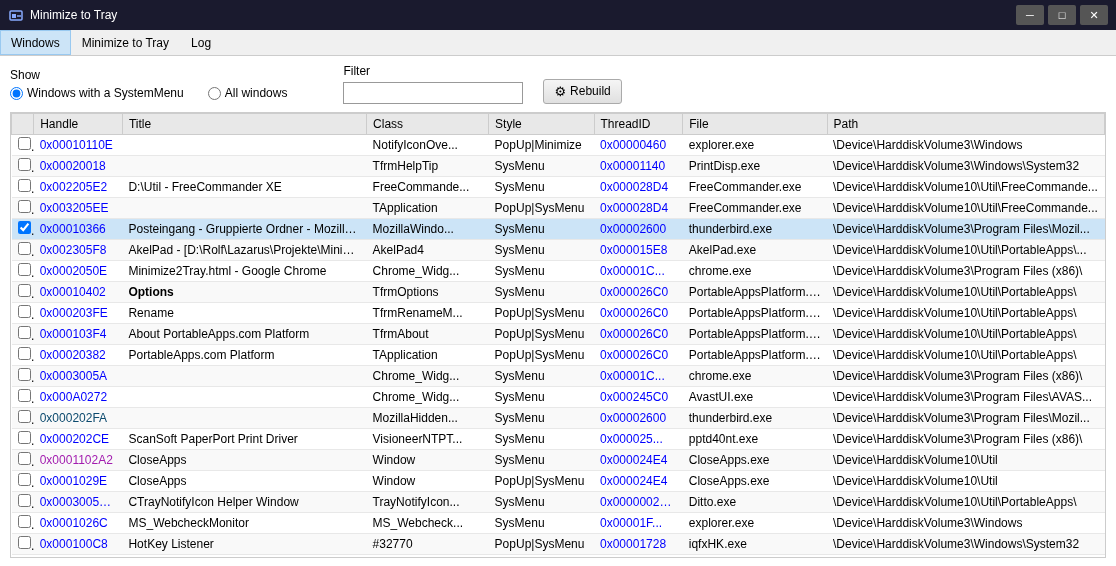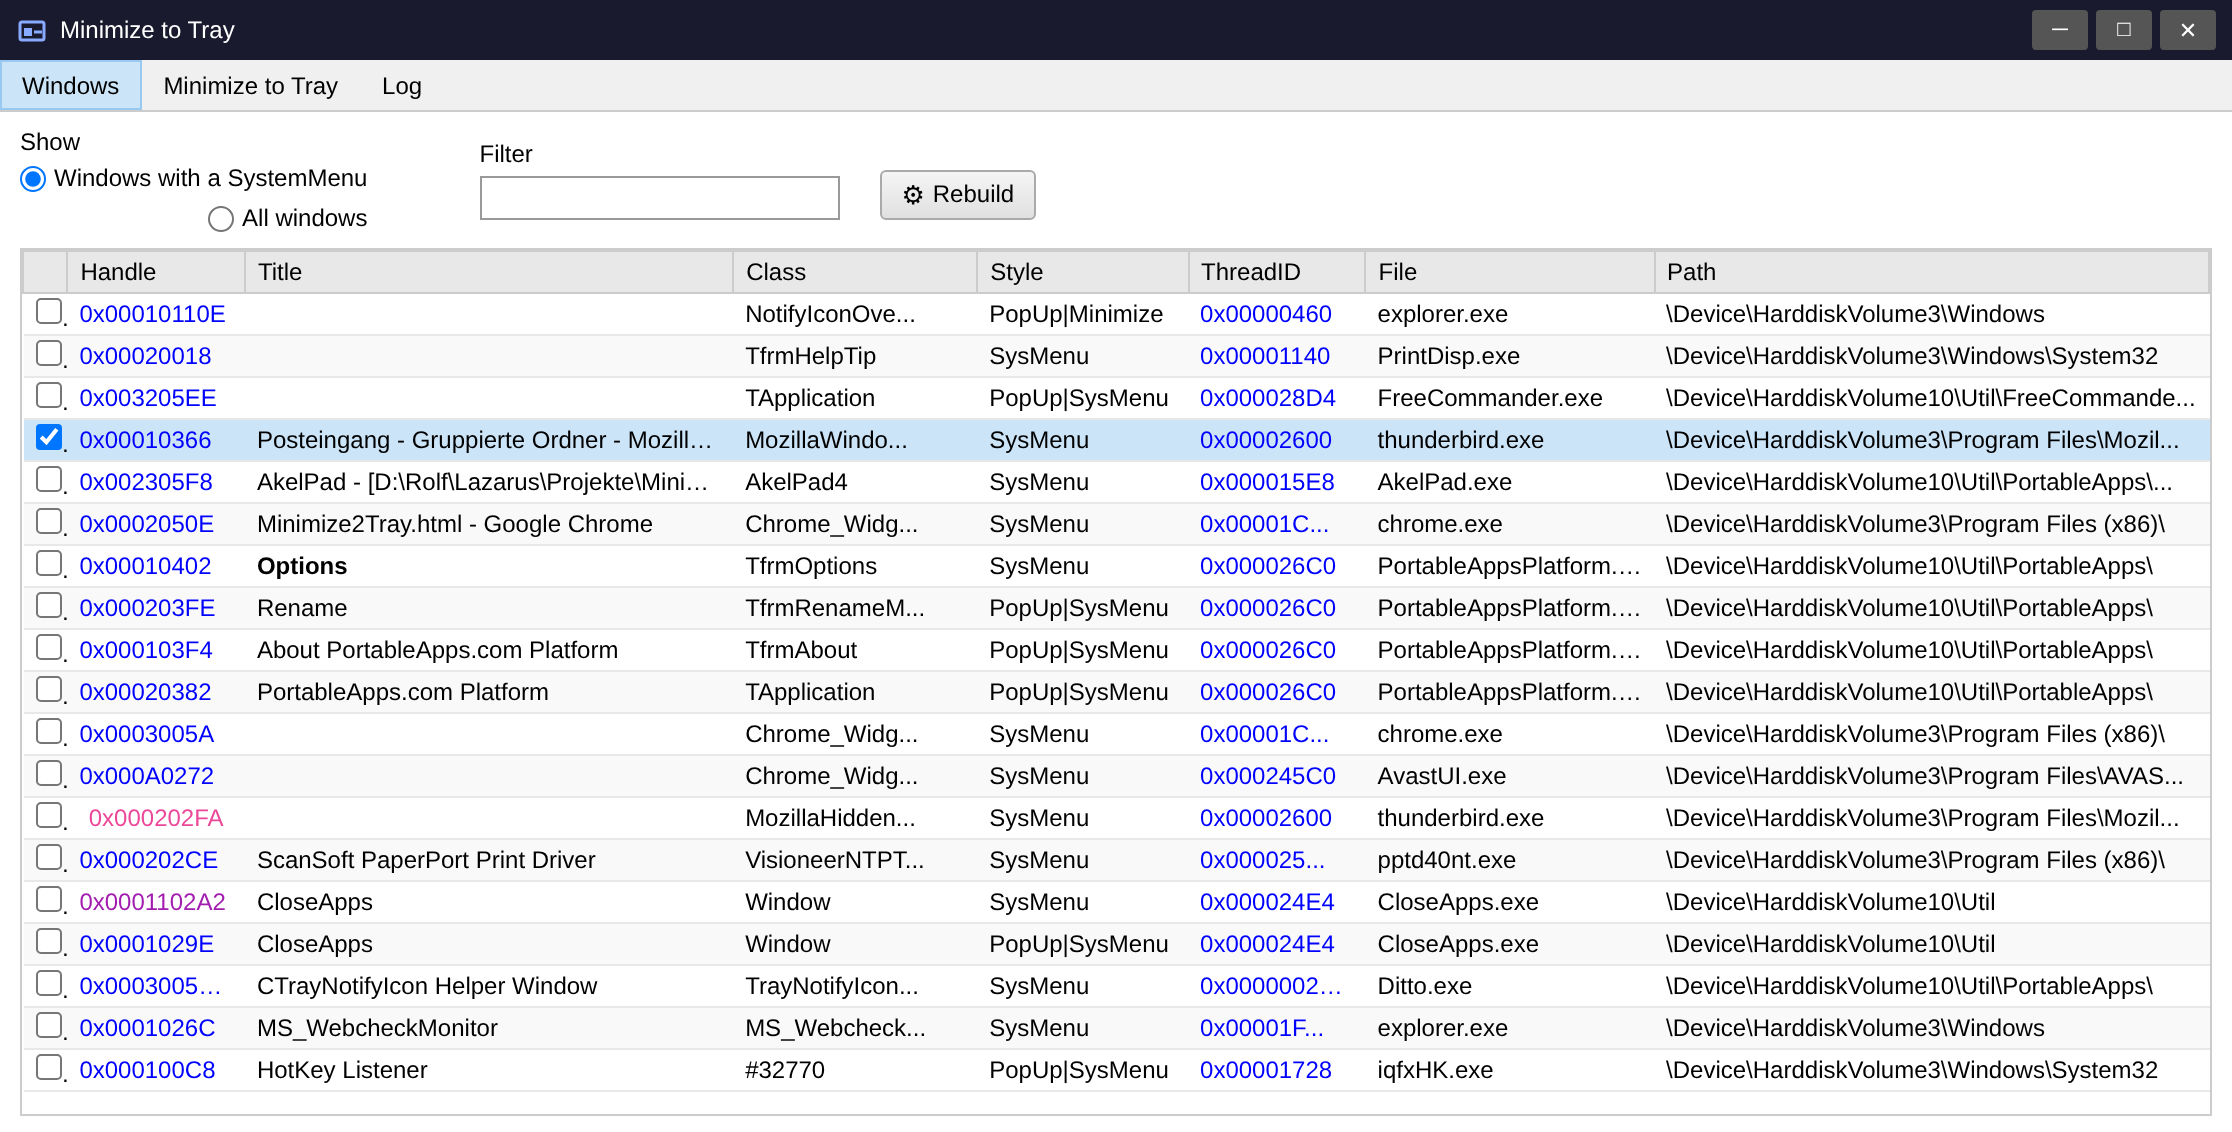--- a/index.html
+++ b/index.html
@@ -85,22 +85,21 @@
     }
     .show-group {
       display: flex;
       flex-direction: column;
       gap: 4px;
     }
     .show-label { font-size: 12px; }
     .radio-row {
       display: flex;
       align-items: flex-end;
-      gap: 6px;
-      flex-direction: column;
+      gap: 24px;
     }
     .radio-option {
       display: flex;
       align-items: center;
       gap: 4px;
       cursor: pointer;
       font-size: 12px;
     }
     .filter-group {
       display: flex;
@@ -255,20 +254,30 @@
             <td style="max-width: 80px; overflow: hidden; text-overflow: ellipsis; white-space: nowrap; color: rgb(0, 0, 255);">0x00020018</td>
             <td style="max-width: 220px; overflow: hidden; text-overflow: ellipsis; white-space: nowrap;"></td>
             <td style="max-width: 110px; overflow: hidden; text-overflow: ellipsis; white-space: nowrap;">TfrmHelpTip</td>
             <td style="max-width: 95px; overflow: hidden; text-overflow: ellipsis; white-space: nowrap;">SysMenu</td>
             <td style="max-width: 80px; overflow: hidden; text-overflow: ellipsis; white-space: nowrap; color: rgb(0, 0, 255);">0x00001140</td>
             <td style="max-width: 130px; overflow: hidden; text-overflow: ellipsis; white-space: nowrap;">PrintDisp.exe</td>
             <td style="max-width: 250px; overflow: hidden; text-overflow: ellipsis; white-space: nowrap;">\Device\HarddiskVolume3\Windows\System32</td>
           </tr>
           <tr>
             <td style="text-align: center; width: 20px;"><input type="checkbox" style=""></td>
+            <td style="max-width: 80px; overflow: hidden; text-overflow: ellipsis; white-space: nowrap; color: rgb(0, 0, 255);">0x002205E2</td>
+            <td style="max-width: 220px; overflow: hidden; text-overflow: ellipsis; white-space: nowrap;">D:\Util - FreeCommander XE</td>
+            <td style="max-width: 110px; overflow: hidden; text-overflow: ellipsis; white-space: nowrap;">FreeCommande...</td>
+            <td style="max-width: 95px; overflow: hidden; text-overflow: ellipsis; white-space: nowrap;">SysMenu</td>
+            <td style="max-width: 80px; overflow: hidden; text-overflow: ellipsis; white-space: nowrap; color: rgb(0, 0, 255);">0x000028D4</td>
+            <td style="max-width: 130px; overflow: hidden; text-overflow: ellipsis; white-space: nowrap;">FreeCommander.exe</td>
+            <td style="max-width: 250px; overflow: hidden; text-overflow: ellipsis; white-space: nowrap;">\Device\HarddiskVolume10\Util\FreeCommande...</td>
+          </tr>
+          <tr>
+            <td style="text-align: center; width: 20px;"><input type="checkbox" style=""></td>
             <td style="max-width: 80px; overflow: hidden; text-overflow: ellipsis; white-space: nowrap; color: rgb(0, 0, 255);">0x003205EE</td>
             <td style="max-width: 220px; overflow: hidden; text-overflow: ellipsis; white-space: nowrap;"></td>
             <td style="max-width: 110px; overflow: hidden; text-overflow: ellipsis; white-space: nowrap;">TApplication</td>
             <td style="max-width: 95px; overflow: hidden; text-overflow: ellipsis; white-space: nowrap;">PopUp|SysMenu</td>
             <td style="max-width: 80px; overflow: hidden; text-overflow: ellipsis; white-space: nowrap; color: rgb(0, 0, 255);">0x000028D4</td>
             <td style="max-width: 130px; overflow: hidden; text-overflow: ellipsis; white-space: nowrap;">FreeCommander.exe</td>
             <td style="max-width: 250px; overflow: hidden; text-overflow: ellipsis; white-space: nowrap;">\Device\HarddiskVolume10\Util\FreeCommande...</td>
           </tr>
           <tr class="checked-row">
             <td style="text-align: center; width: 20px;"><input type="checkbox" checked="" style=""></td>
@@ -355,21 +364,21 @@
             <td style="max-width: 80px; overflow: hidden; text-overflow: ellipsis; white-space: nowrap; color: rgb(0, 0, 255);">0x000A0272</td>
             <td style="max-width: 220px; overflow: hidden; text-overflow: ellipsis; white-space: nowrap;"></td>
             <td style="max-width: 110px; overflow: hidden; text-overflow: ellipsis; white-space: nowrap;">Chrome_Widg...</td>
             <td style="max-width: 95px; overflow: hidden; text-overflow: ellipsis; white-space: nowrap;">SysMenu</td>
             <td style="max-width: 80px; overflow: hidden; text-overflow: ellipsis; white-space: nowrap; color: rgb(0, 0, 255);">0x000245C0</td>
             <td style="max-width: 130px; overflow: hidden; text-overflow: ellipsis; white-space: nowrap;">AvastUI.exe</td>
             <td style="max-width: 250px; overflow: hidden; text-overflow: ellipsis; white-space: nowrap;">\Device\HarddiskVolume3\Program Files\AVAS...</td>
           </tr>
           <tr>
             <td style="text-align: center; width: 20px;"><input type="checkbox" style=""></td>
-            <td style="max-width: 80px; overflow: hidden; text-overflow: ellipsis; white-space: nowrap; color: #ec4899; text-align: center;">0x000202FA</td>
+            <td style="max-width: 80px; overflow: hidden; text-overflow: ellipsis; white-space: nowrap; color: #0c4a6e;">0x000202FA</td>
             <td style="max-width: 220px; overflow: hidden; text-overflow: ellipsis; white-space: nowrap;"></td>
             <td style="max-width: 110px; overflow: hidden; text-overflow: ellipsis; white-space: nowrap;">MozillaHidden...</td>
             <td style="max-width: 95px; overflow: hidden; text-overflow: ellipsis; white-space: nowrap;">SysMenu</td>
             <td style="max-width: 80px; overflow: hidden; text-overflow: ellipsis; white-space: nowrap; color: rgb(0, 0, 255);">0x00002600</td>
             <td style="max-width: 130px; overflow: hidden; text-overflow: ellipsis; white-space: nowrap;">thunderbird.exe</td>
             <td style="max-width: 250px; overflow: hidden; text-overflow: ellipsis; white-space: nowrap;">\Device\HarddiskVolume3\Program Files\Mozil...</td>
           </tr>
           <tr>
             <td style="text-align: center; width: 20px;"><input type="checkbox" style=""></td>
             <td style="max-width: 80px; overflow: hidden; text-overflow: ellipsis; white-space: nowrap; color: rgb(0, 0, 255);">0x000202CE</td>

